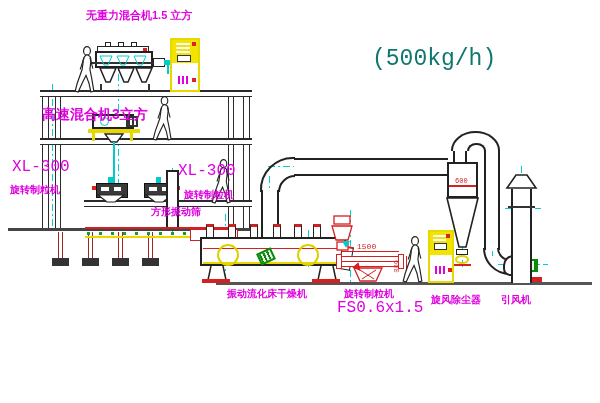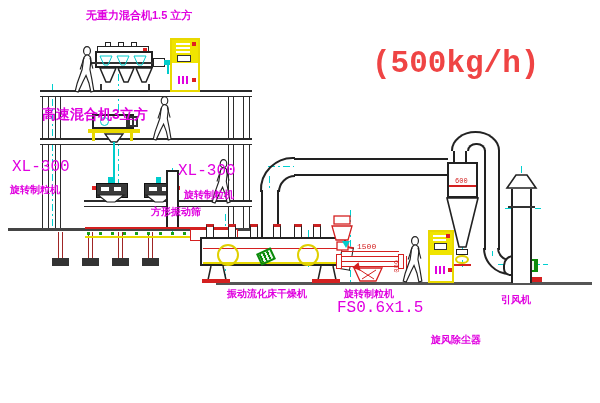--- a/index.html
+++ b/index.html
@@ -27,21 +27,21 @@
   .m-sym{position:absolute;height:8px;background:repeating-linear-gradient(90deg,#e000e0 0 2px,transparent 2px 4px);}
   .red-dot{position:absolute;width:4px;height:4px;background:#e02020;}
   .circ-y{position:absolute;border:2px solid #e0d000;border-radius:50%;box-sizing:border-box;background:transparent;}
   .motor-g{position:absolute;border:2px solid #0a8a0a;box-sizing:border-box;background:repeating-linear-gradient(90deg,#0a8a0a 0 2px,#e9f6e9 2px 4px);}
   .cyan-line{position:absolute;background:#00cccc;}
   
   .mag{position:absolute;color:#e000e0;font-size:10px;line-height:1.05;white-space:nowrap;font-weight:600;}
   .mag-lg{position:absolute;color:#e000e0;font-family:"Liberation Mono",monospace;font-size:16px;font-weight:400;white-space:nowrap;}
   .redtxt{position:absolute;color:#d42020;font-size:7px;font-family:"Liberation Mono",monospace;white-space:nowrap;}
   .title-zh{position:absolute;color:#c53a3a;font-size:15px;font-weight:600;letter-spacing:1px;white-space:nowrap;}
-  .title-cap{position:absolute;color:#ef4444;font-family:"Liberation Mono",monospace;font-size:31px;font-weight:700;white-space:nowrap;}
+  .title-cap{position:absolute;color:#0f766e;font-family:"Liberation Mono",monospace;font-size:23px;font-weight:400;white-space:nowrap;}
   svg{position:absolute;overflow:visible;}
 </style>
 </head>
 <body>
 
 <div id="canvas">
 
   <div class="clv" style="left:52px;top:84px;height:150px;"></div>
   <div class="clv" style="left:118px;top:44px;height:156px;"></div>
   <div class="clv" style="left:172px;top:168px;height:64px;"></div>
@@ -262,16 +262,16 @@
   <div class="mag" style="left:86px;top:10px;font-size:11px;text-align:center;">无重力混合机1.5 立方</div>
   <div class="mag" style="left:42px;top:107px;font-size:14px;z-index:5;">高速混合机3立方</div>
   <div class="mag-lg" style="left:12px;top:158px;">XL-300</div>
   <div class="mag" style="left:10px;top:185px;">旋转制粒机</div>
   <div class="mag-lg" style="left:178px;top:162px;">XL-300</div>
   <div class="mag" style="left:184px;top:190px;">旋转制粒机</div>
   <div class="mag" style="left:151px;top:207px;z-index:5;">方形振动筛</div>
   <div class="mag" style="left:227px;top:289px;">振动流化床干燥机</div>
   <div class="mag" style="left:344px;top:289px;">旋转制粒机</div>
   <div class="mag-lg" style="left:337px;top:299px;">FS0.6x1.5</div>
-  <div class="mag" style="left:431px;top:295px;margin-top:40px;">旋风除尘器</div>
+  <div class="mag" style="left:431px;top:295px;">旋风除尘器</div>
   <div class="mag" style="left:501px;top:295px;">引风机</div>
 
 </div>
 
 </body></html>

